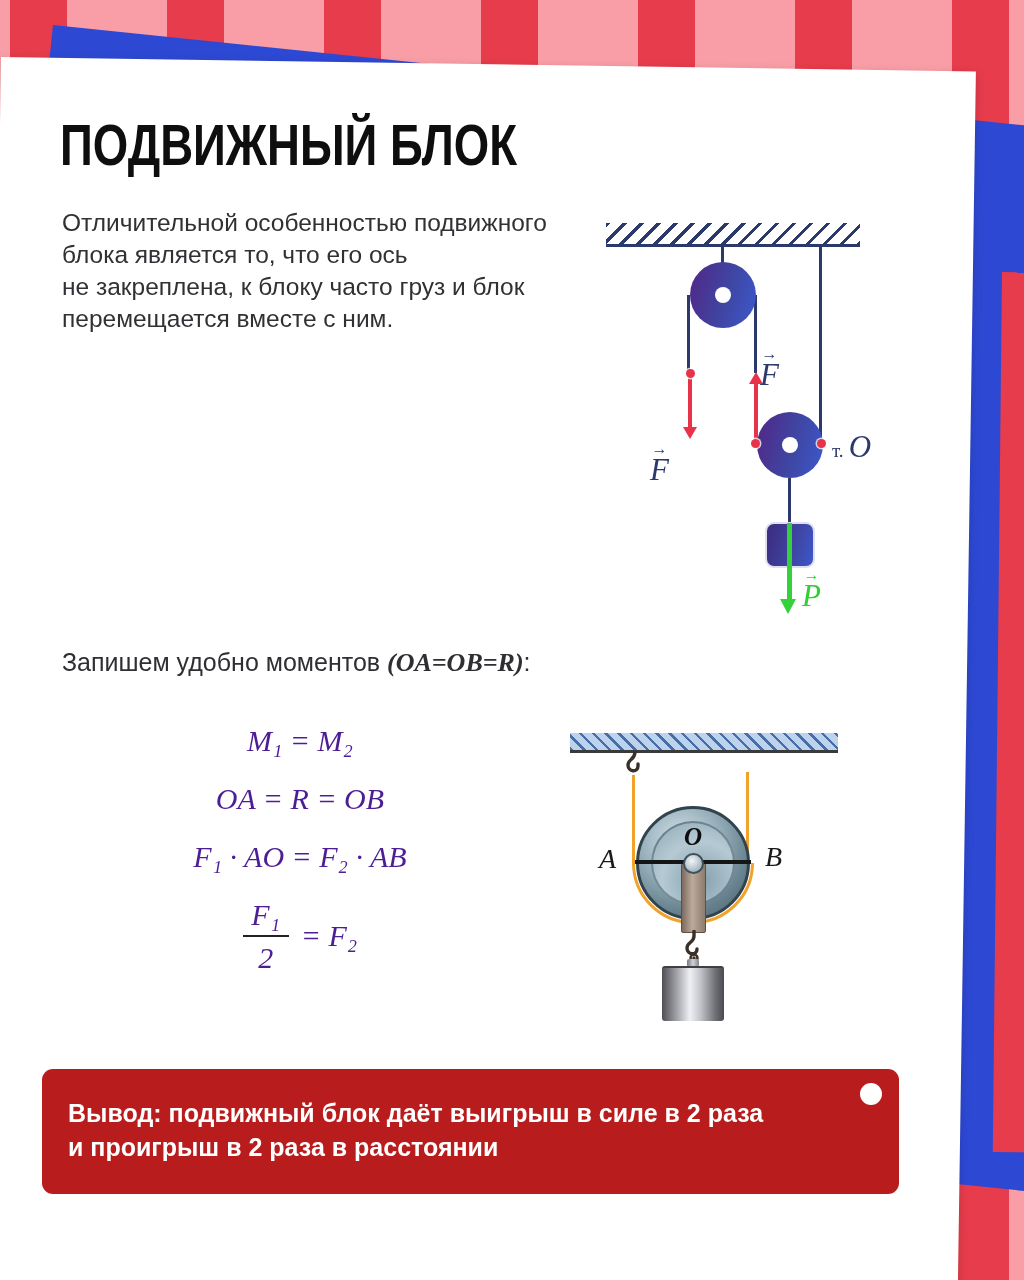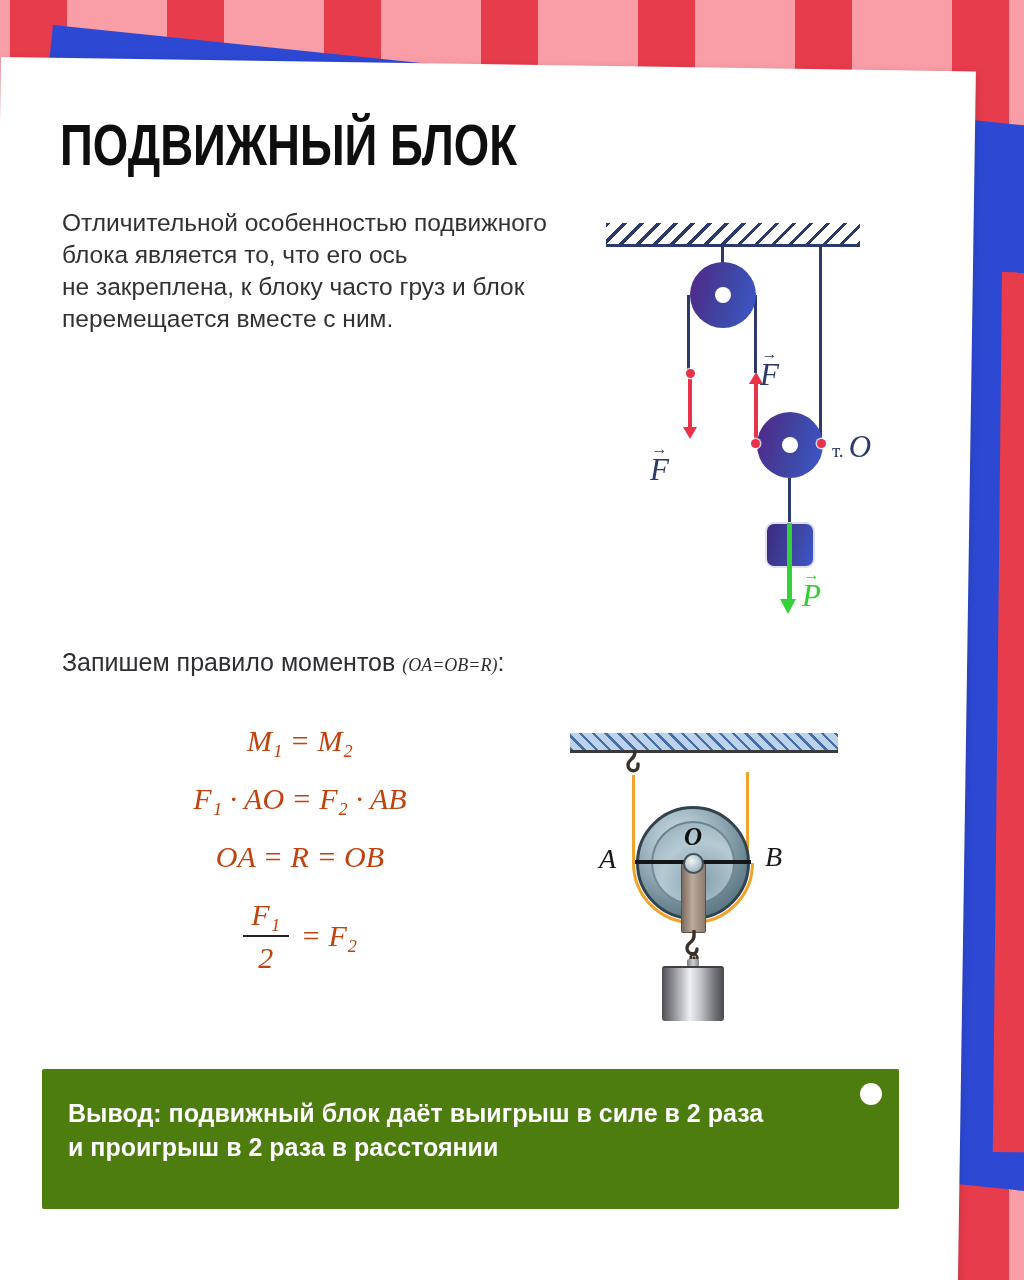--- a/index.html
+++ b/index.html
@@ -25,26 +25,26 @@
   .title{position:absolute;left:60px;top:116px;margin:0;
     font-size:57px;font-weight:bold;line-height:1.05;color:#0e0e0e;
     letter-spacing:0;transform:scaleX(0.8);transform-origin:left top;white-space:nowrap;}
   .para{position:absolute;left:62px;width:540px;margin:0;
     font-size:24.5px;line-height:32px;color:#313135;white-space:pre-line;}
   .para strong{color:#27272b;}
   .p1{top:207px;}
   .p2{top:364px;}
 
   .moments{position:absolute;left:62px;top:648px;font-size:25px;color:#2f2f33;white-space:nowrap;}
-  .moments .mth{font-family:"Liberation Serif","DejaVu Serif",serif;font-style:italic;font-size:18px;}
+  .moments .mth{font-family:"Liberation Serif","DejaVu Serif",serif;font-style:italic;font-size:26px;font-weight:bold;}
 
   .formulas{position:absolute;left:150px;top:724px;width:300px;
     display:flex;flex-direction:column;align-items:center;
     font-family:"Liberation Serif","DejaVu Serif",serif;font-style:italic;
-    font-size:30px;color:#c2410c;}
+    font-size:30px;color:#4c1d95;}
   .eq{margin-bottom:24px;white-space:nowrap;}
   .frac-row{display:flex;align-items:center;gap:12px;margin-bottom:0;}
   .frac{display:inline-flex;flex-direction:column;align-items:center;line-height:1.1;justify-content:center;}
   .frac-bar{width:46px;border-top:2.5px solid #222;margin:4px 0;}
 
   
   .d1{position:absolute;left:590px;top:215px;width:300px;height:410px;}
   .d1 .ceiling{position:absolute;left:16px;top:8px;width:254px;height:21px;
     background:repeating-linear-gradient(135deg,#2c3a6b 0 3px,transparent 3px 12px);
     border-bottom:3px solid #2c3a6b;}
@@ -105,22 +105,22 @@
   .lblB{position:absolute;left:200px;top:116px;font-family:"Liberation Serif","DejaVu Serif",serif;
     font-style:italic;font-size:28px;color:#1a1a1a;}
   .hooksvg{position:absolute;}
   .weight2{position:absolute;left:97px;top:241px;width:62px;height:55px;border-radius:3px;
     border-top:2px solid #3f3f44;box-sizing:border-box;
     background:linear-gradient(90deg,#4e4e54 0,#86868c 16%,#eef0f4 45%,#c2c4ca 62%,#6f7076 86%,#4a4a50 100%);}
   .nub{position:absolute;left:122px;top:234px;width:12px;height:8px;border-radius:2px;
     background:linear-gradient(90deg,#77787e,#cfd2d6,#85868c);}
 
   
-  .conclusion{position:absolute;left:42px;top:1069px;width:857px;height:140px;
-    background:#4d7c0f;border-radius:2px;}
+  .conclusion{position:absolute;left:42px;top:1069px;width:857px;height:125px;
+    background:#b91c1c;border-radius:11px;}
   .conclusion p{position:absolute;left:26px;top:27px;margin:0;color:#fff;
     font-size:25px;font-weight:bold;line-height:34px;white-space:pre-line;}
   .conclusion .wdot{position:absolute;left:818px;top:14px;width:22px;height:22px;
     border-radius:50%;background:#fff;}
 </style>
 </head>
 <body>
 
 <div class="stage">
 
@@ -132,26 +132,26 @@
   <div class="content">
 
     <h1 class="title">ПОДВИЖНЫЙ БЛОК</h1>
 
     <p class="para p1">Отличительной особенностью подвижного
 блока является то, что его ось
 не закреплена, к блоку часто груз и блок
 перемещается вместе с ним.</p>
 
 
-    <div class="moments"><span>Запишем правило моментов </span><span class="mth">(OA=OB=R)</span><span>:</span></div>
+    <div class="moments"><span>Запишем удобно моментов </span><span class="mth">(OA=OB=R)</span><span>:</span></div>
 
     <div class="formulas">
       <div class="eq">M₁ = M₂</div>
+      <div class="eq">OA = R = OB</div>
       <div class="eq">F₁ · AO = F₂ · AB</div>
-      <div class="eq">OA = R = OB</div>
       <div class="eq frac-row">
         <span class="frac">
           <span>F₁</span>
           <span class="frac-bar"></span>
           <span>2</span>
         </span>
         <span>= F₂</span>
       </div>
     </div>
 

